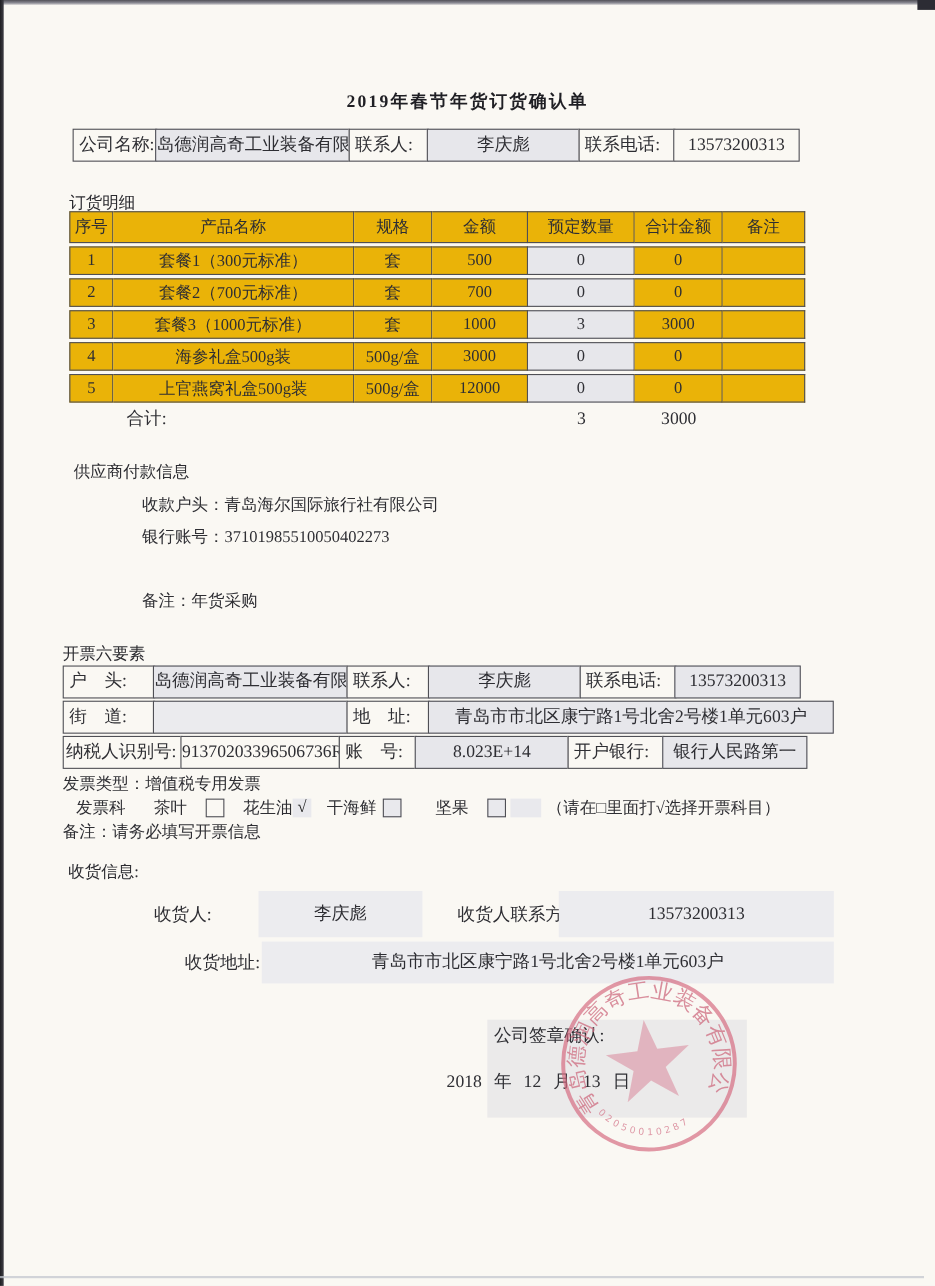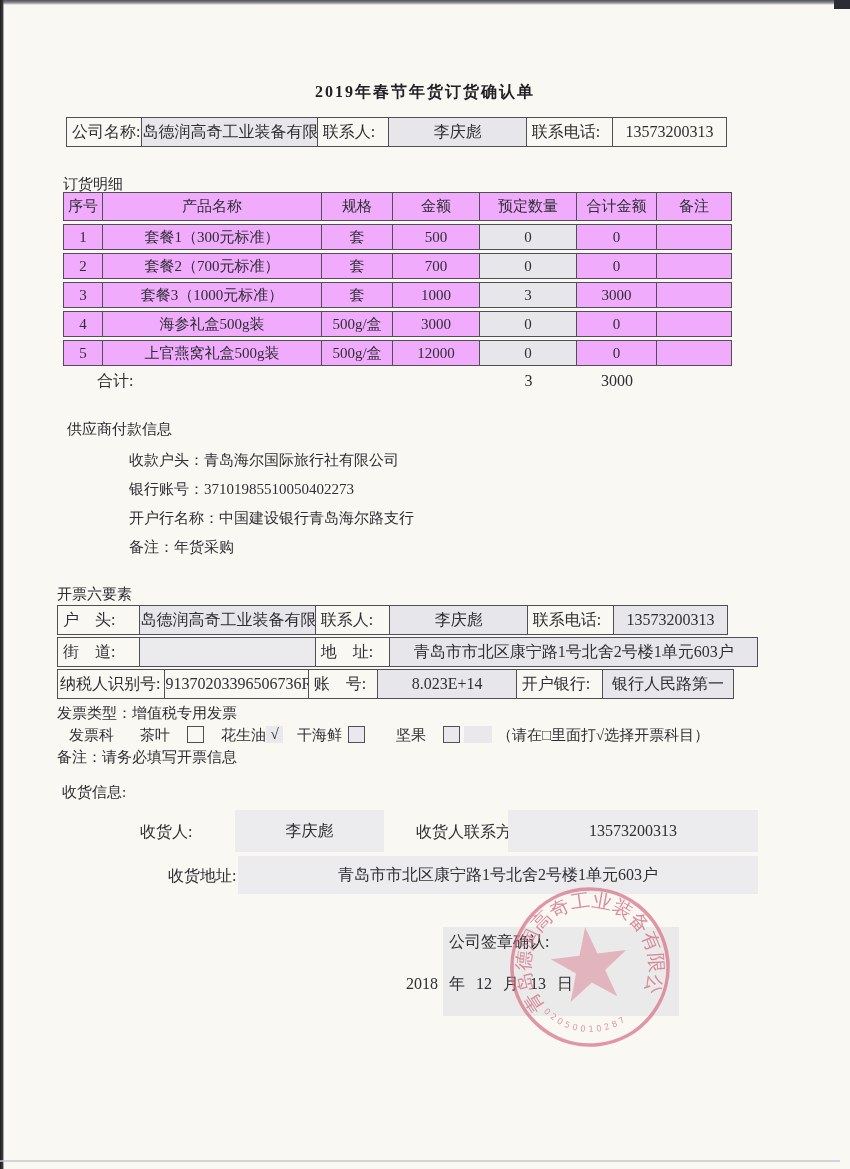--- a/index.html
+++ b/index.html
@@ -32,21 +32,21 @@
   .cell.shade { background:#e7e7eb; }
   .cell.shade-lt { background:#ebebee; }
 
   .section-title { font-size:15px; color:#2b2b30; }
 
   
   table.order { border-collapse:separate; border-spacing:0 3px; }
   table.order td, table.order th {
     box-sizing:border-box; border:1.6px solid #4f4f55; border-left:none;
     font-size:15px; font-weight:normal; text-align:center; padding:0 2px;
-    background:#f0abfc; overflow:hidden; white-space:nowrap; }
+    background:#eab308; overflow:hidden; white-space:nowrap; }
   table.order td:first-child, table.order th:first-child { border-left:1.6px solid #4f4f55; }
   table.order th { height:29px; }
   table.order td { height:26px; }
   table.order td.qty { background:#e7e7eb; }
 
   .plain { font-size:15px; line-height:20px; white-space:nowrap; }
   .big { font-size:16px; }
 
   .gray-block { background:#ececef; text-align:center; overflow:hidden; white-space:nowrap; }
 
@@ -134,28 +134,27 @@
       <td>上官燕窝礼盒500g装</td>
       <td>500g/盒</td>
       <td>12000</td>
       <td class="qty">0</td>
       <td>0</td>
       <td></td>
     </tr>
   </tbody>
     </table>
 
-  <div class="abs plain big" style="left:97px; top:371px;">合计:</div>
+  <div class="abs plain big" style="left:115px; top:371px;">合计:</div>
   <div class="abs plain big" style="left:480px; top:371px; width:97px; text-align:center;">3</div>
   <div class="abs plain big" style="left:577px; top:371px; width:80px; text-align:center;">3000</div>
 
   <div class="abs section-title" style="left:67px; top:420px;">供应商付款信息</div>
   <div class="abs plain" style="left:129px; top:450px;">收款户头：青岛海尔国际旅行社有限公司</div>
   <div class="abs plain" style="left:129px; top:479px;">银行账号：37101985510050402273</div>
-  <div class="abs plain" style="left:129px; top:508px;">开户行名称：中国建设银行青岛海尔路支行</div>
   <div class="abs plain" style="left:129px; top:537px;">备注：年货采购</div>
 
   <div class="abs section-title" style="left:57px; top:585px;">开票六要素</div>
 
   <div class="abs cellrow" style="left:57px; top:605px;">
     <div class="cell lbl" style="width:84px;">户　头:</div>
     <div class="cell val shade" style="width:177px;">岛德润高奇工业装备有限公</div>
     <div class="cell lbl" style="width:76px;">联系人:</div>
     <div class="cell val shade" style="width:139px;">李庆彪</div>
     <div class="cell lbl" style="width:88px;">联系电话:</div>

